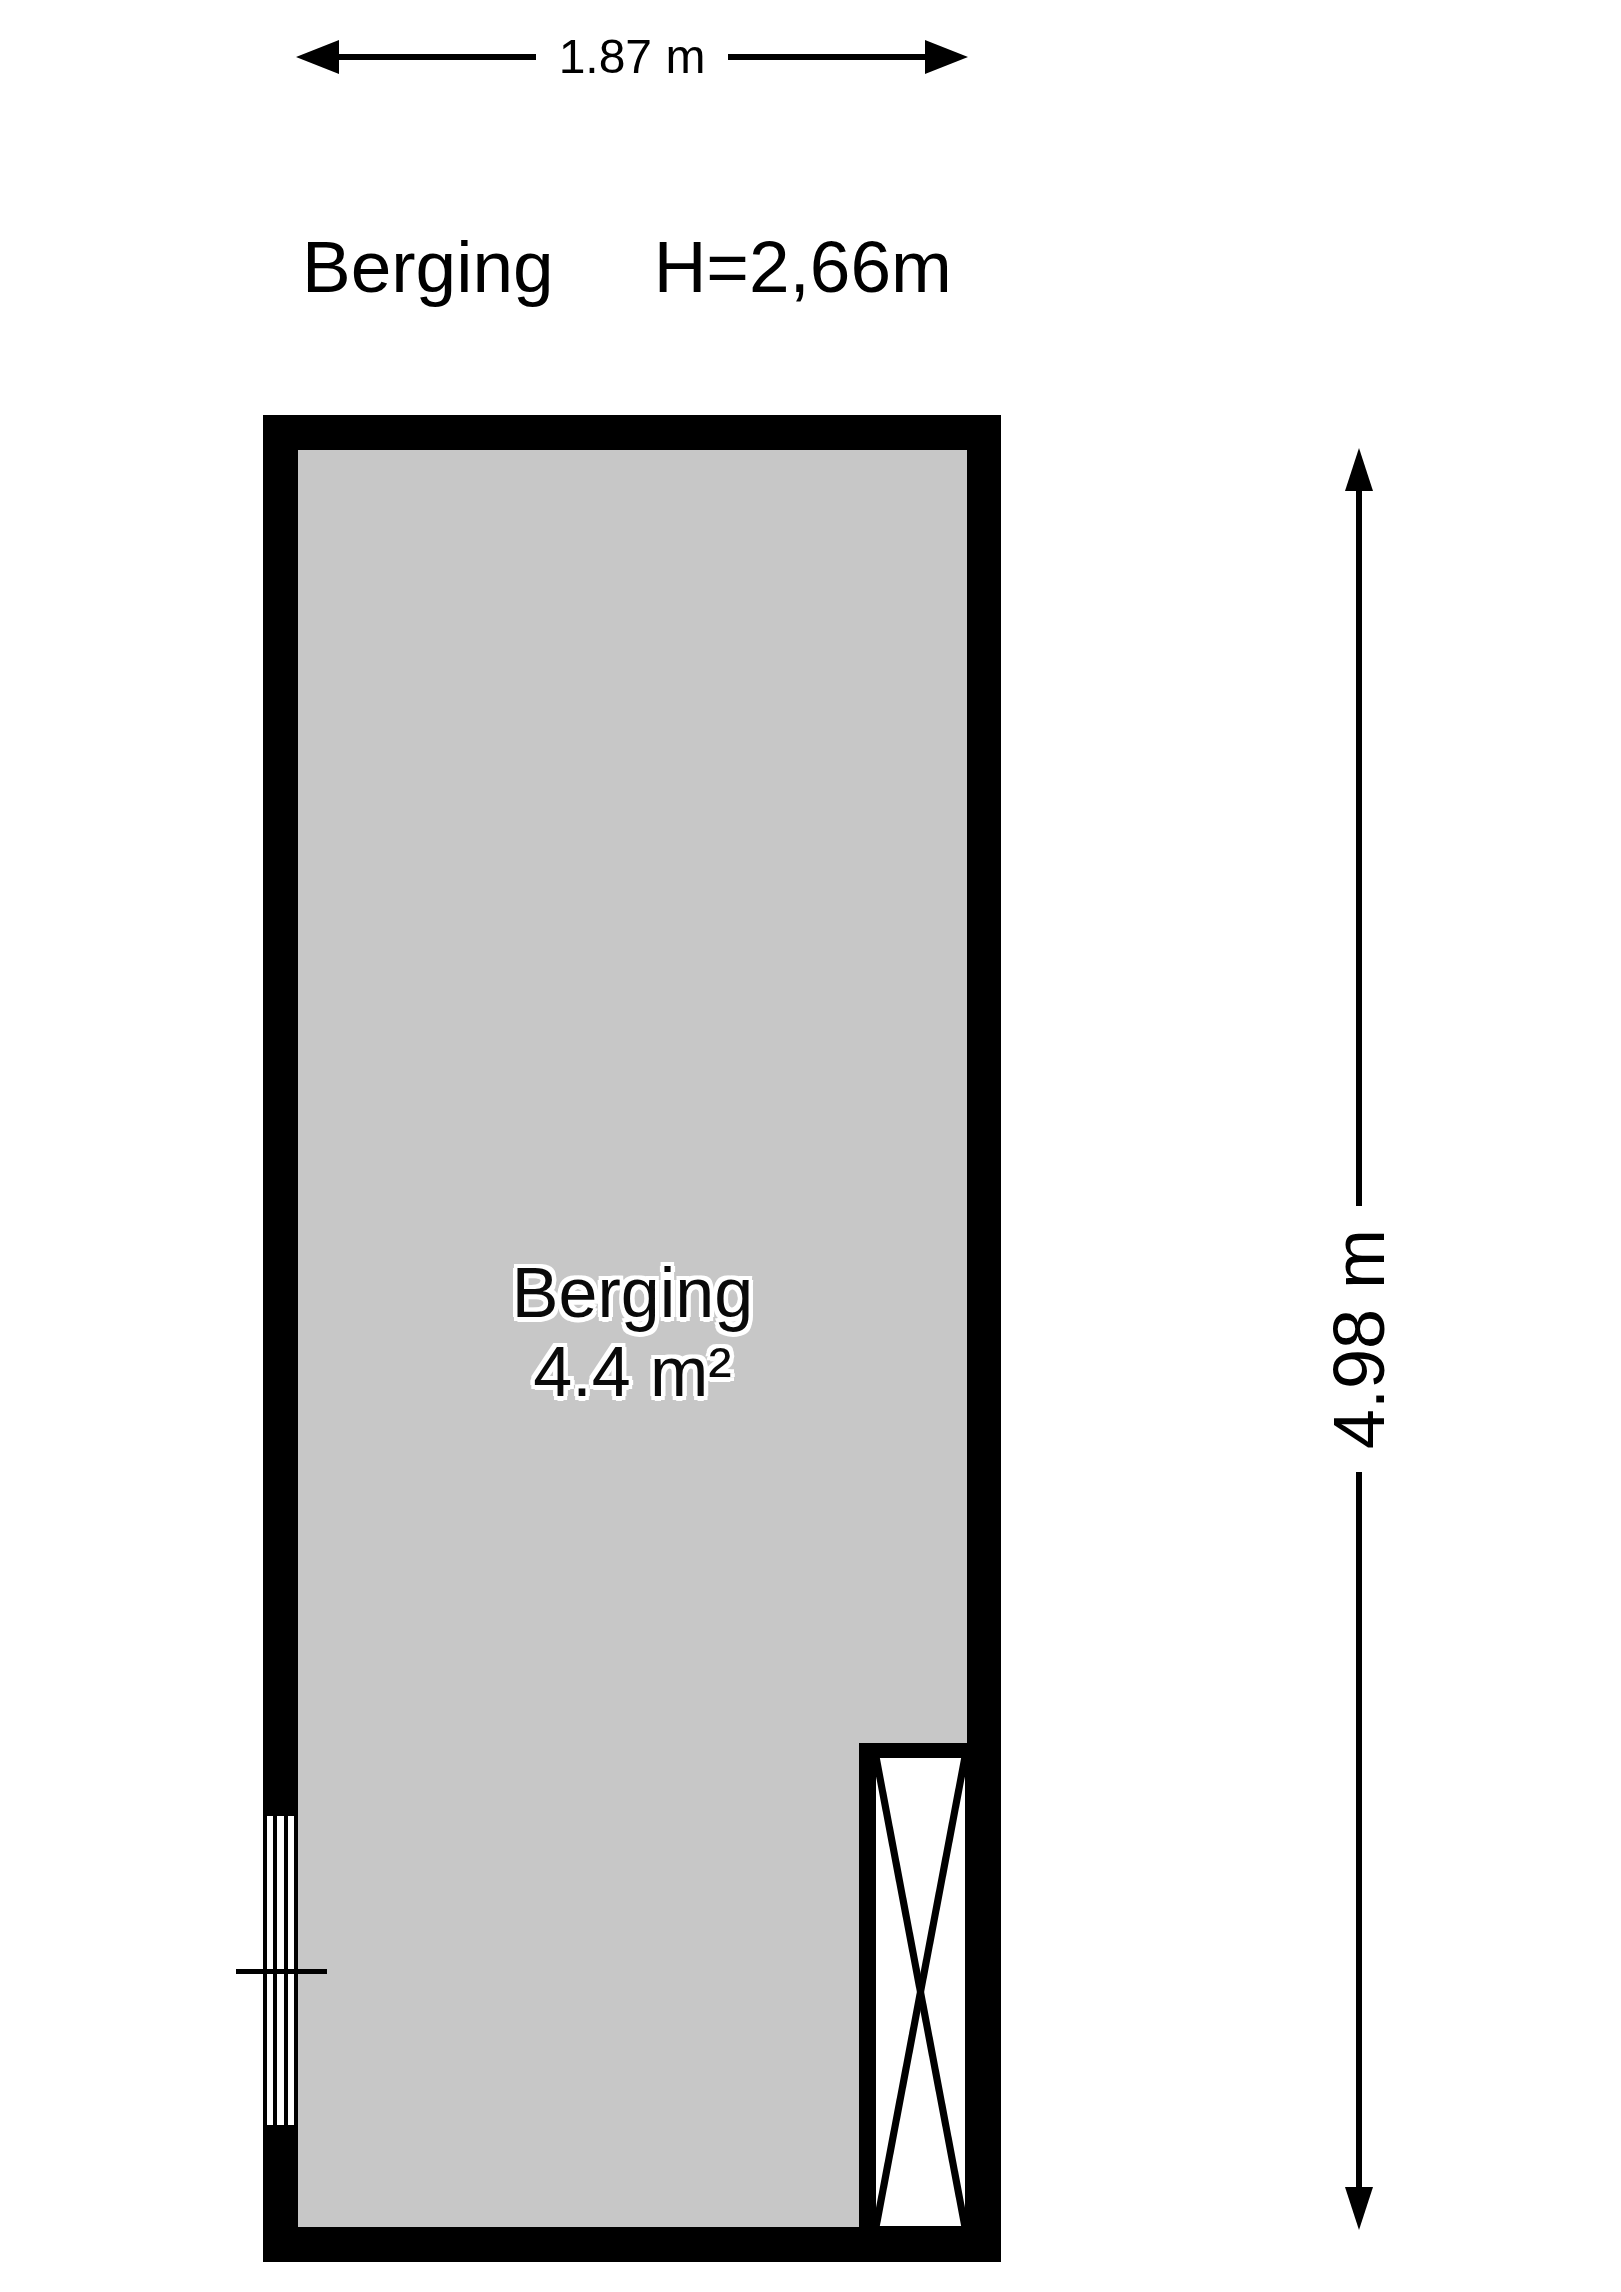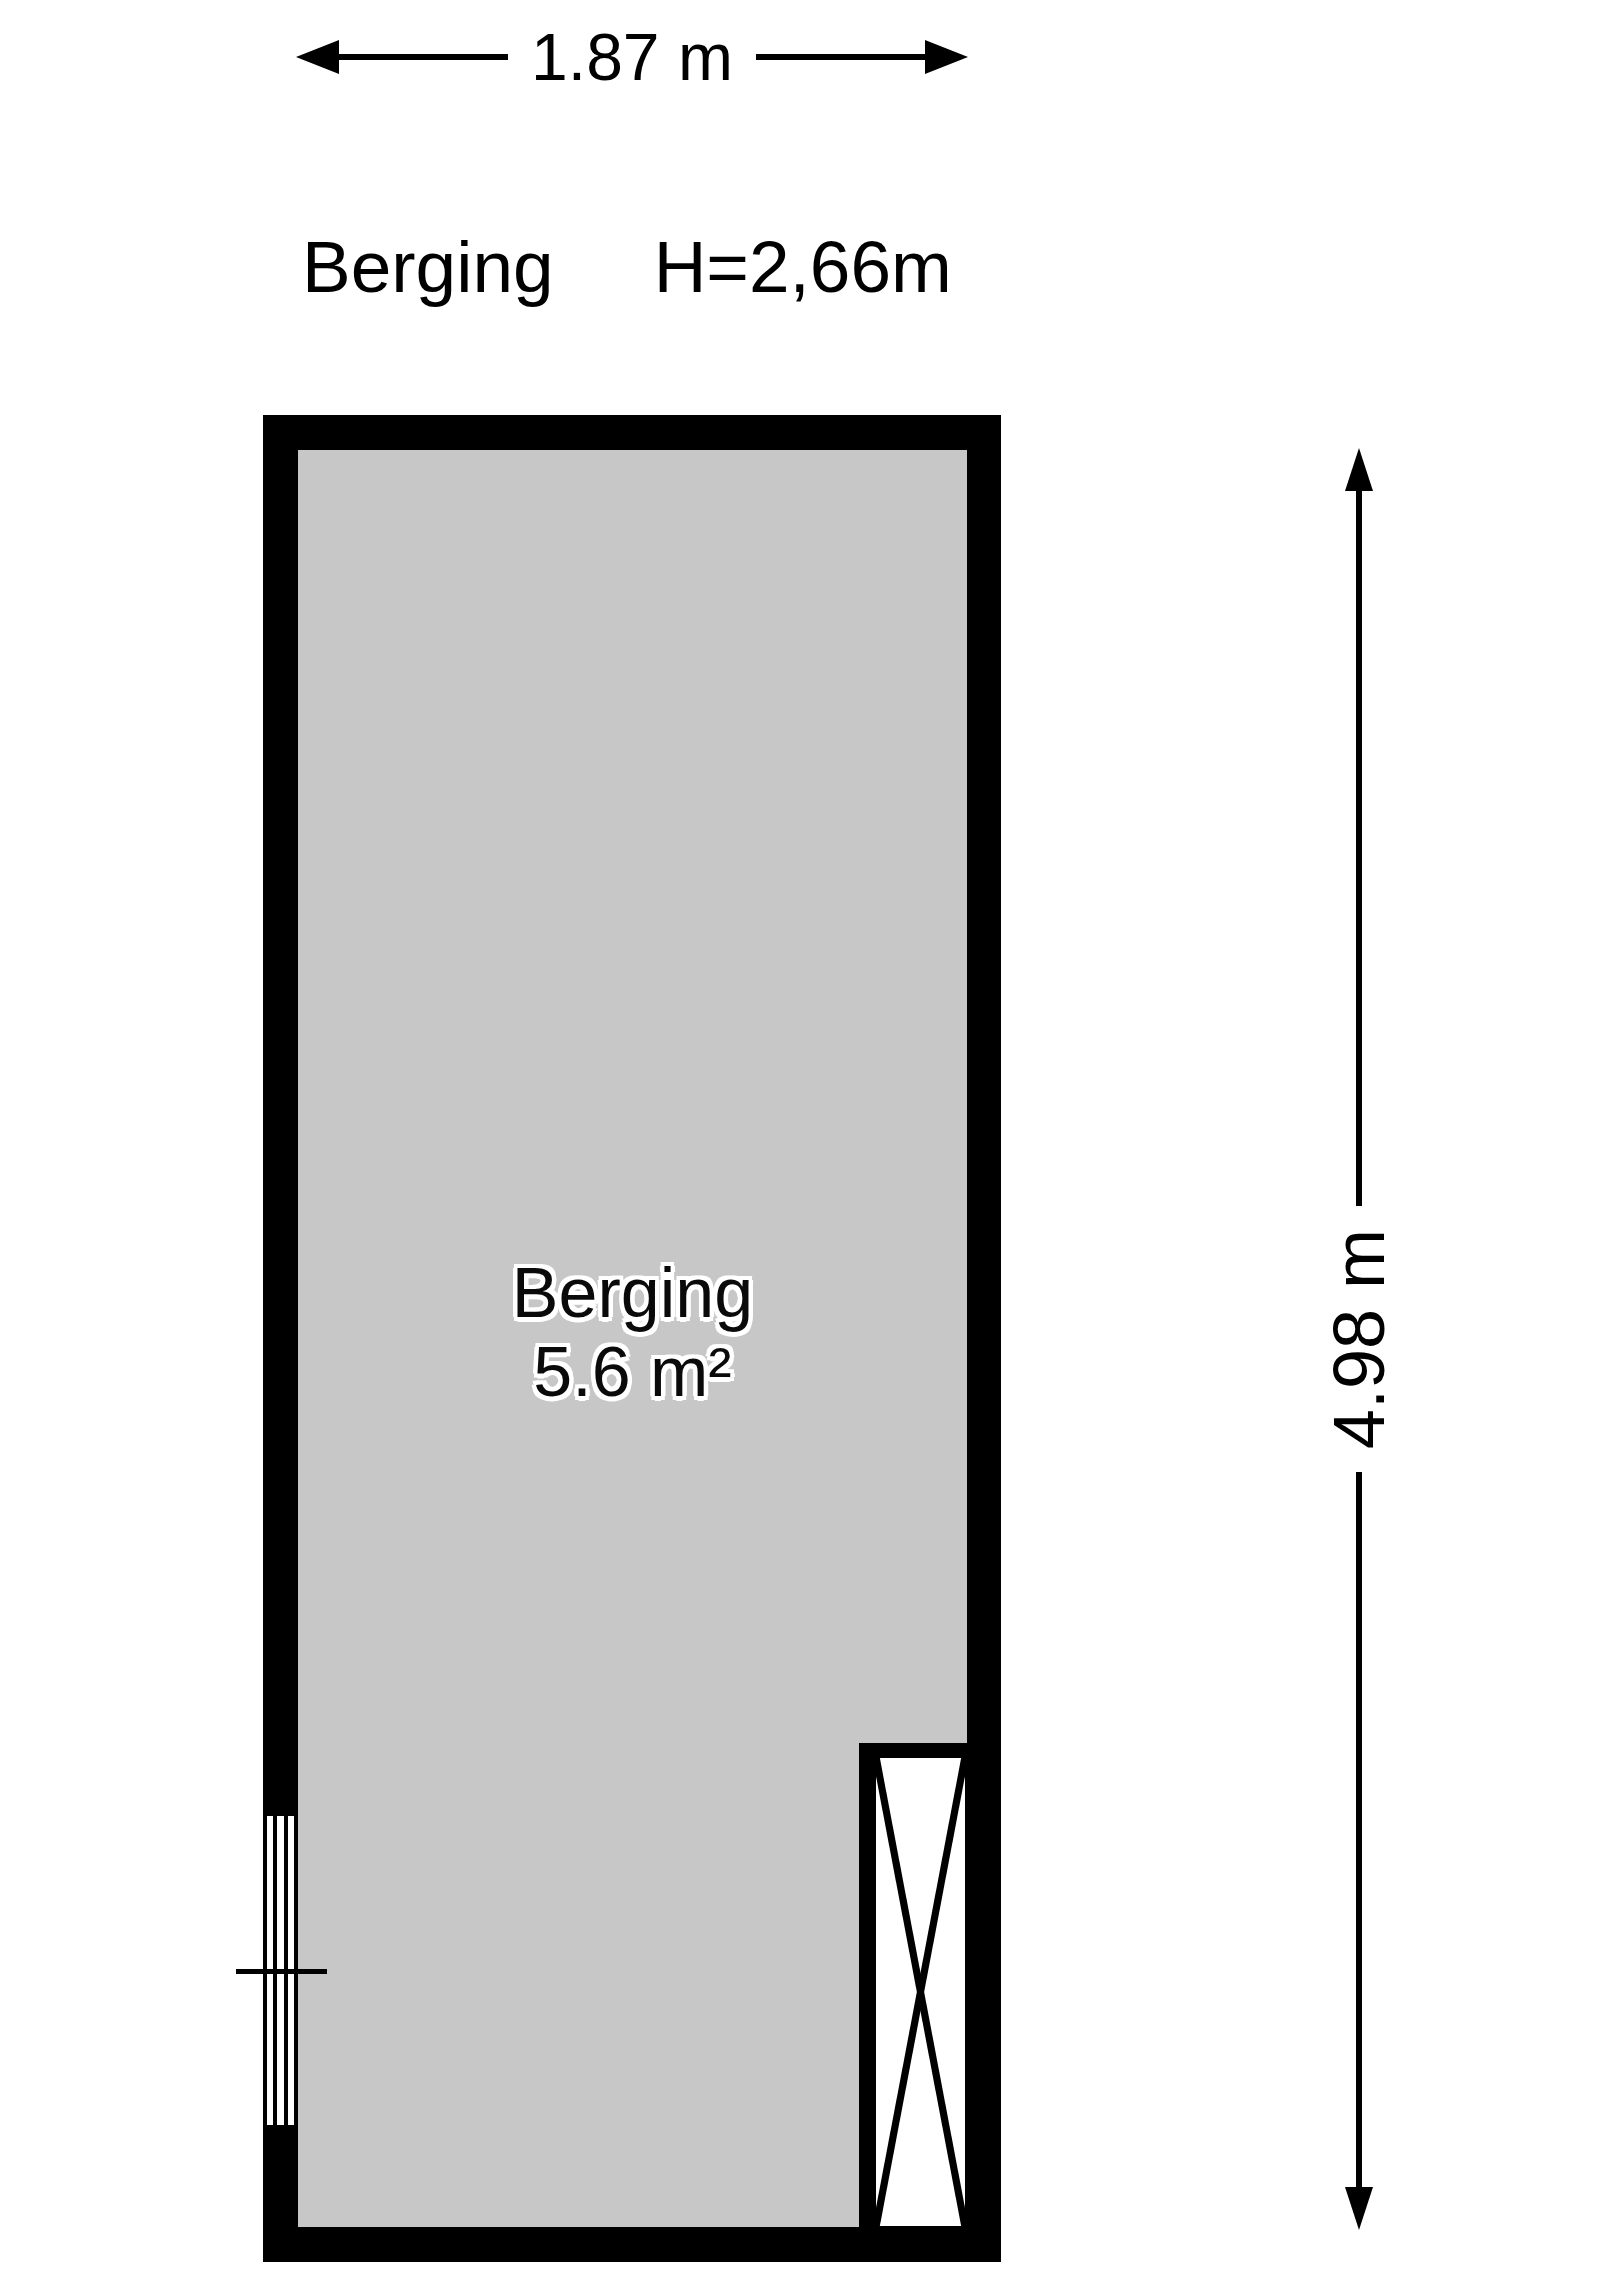--- a/index.html
+++ b/index.html
@@ -16,21 +16,21 @@
   
   .dim-h {
     position:absolute; left:296px; top:7.2px; width:672px; height:99px;
     display:flex; align-items:center;
   }
   .arr { width:0; height:0; flex:0 0 auto; }
   .arr.left  { border-top:17px solid transparent; border-bottom:17px solid transparent; border-right:43px solid #000; }
   .arr.right { border-top:17px solid transparent; border-bottom:17px solid transparent; border-left:43px solid #000; }
   .dline-h { flex:1 1 auto; height:6.3px; background:#000; }
   .dim-text-h {
-    flex:0 0 auto; font-size:66px; line-height:1; padding:0 23px;
+    flex:0 0 auto; font-size:48px; line-height:1; padding:0 23px;
     white-space:nowrap; color:#000;
   }
 
   
   .title-row {
     position:absolute; left:302px; top:227px;
     display:flex; gap:100px;
     font-size:73px; line-height:1.1; white-space:nowrap; color:#000;
   }
 
@@ -124,21 +124,21 @@
     <div class="shaft-inner">
       <svg viewBox="0 0 99 523" xmlns="http://www.w3.org/2000/svg">
         <line x1="0" y1="0" x2="99" y2="523" stroke="#000" stroke-width="8"></line>
         <line x1="99" y1="0" x2="0" y2="523" stroke="#000" stroke-width="8"></line>
       </svg>
     </div>
   </div>
 
   <div class="room-label">
     <div>Berging</div>
-    <div>5.6 m²</div>
+    <div>4.4 m²</div>
   </div>
 
   <div class="dim-v">
     <span class="arr up"></span>
     <span class="dline-v"></span>
     <span class="dim-text-v">4.98 m</span>
     <span class="dline-v"></span>
     <span class="arr down"></span>
   </div>
 

